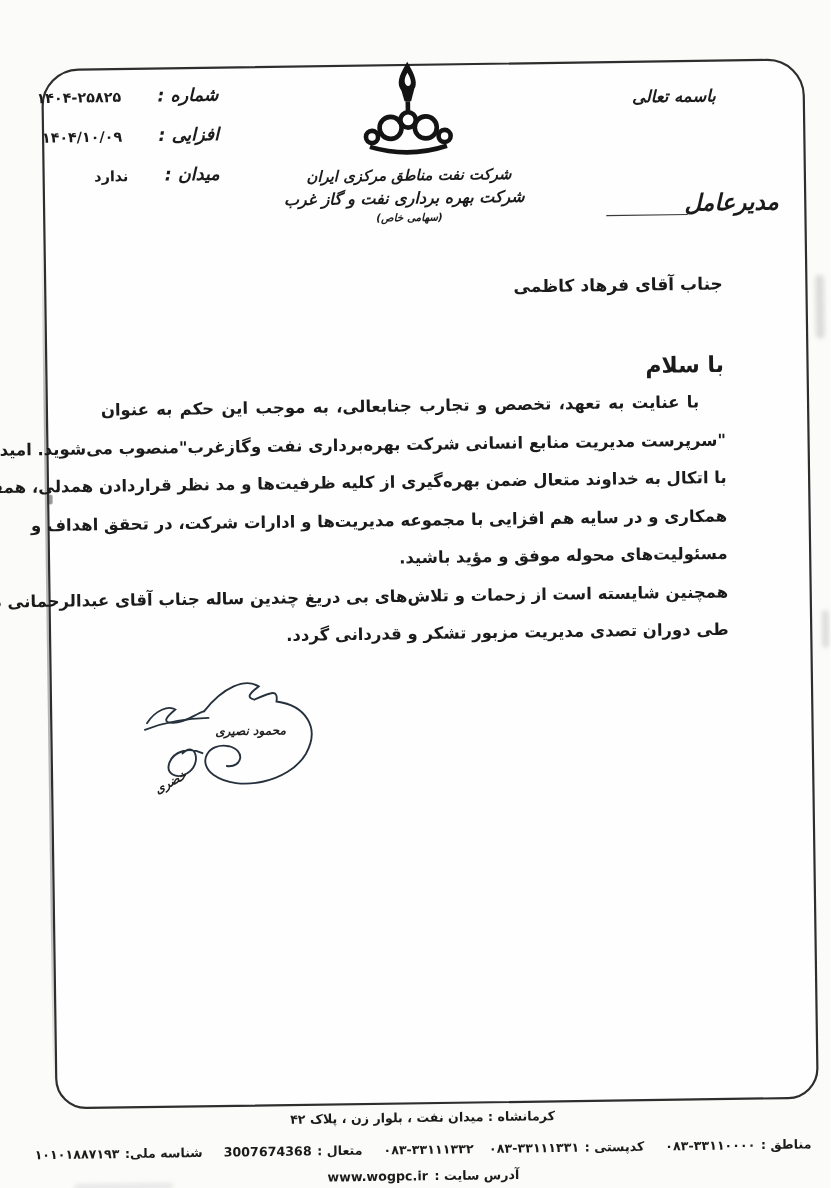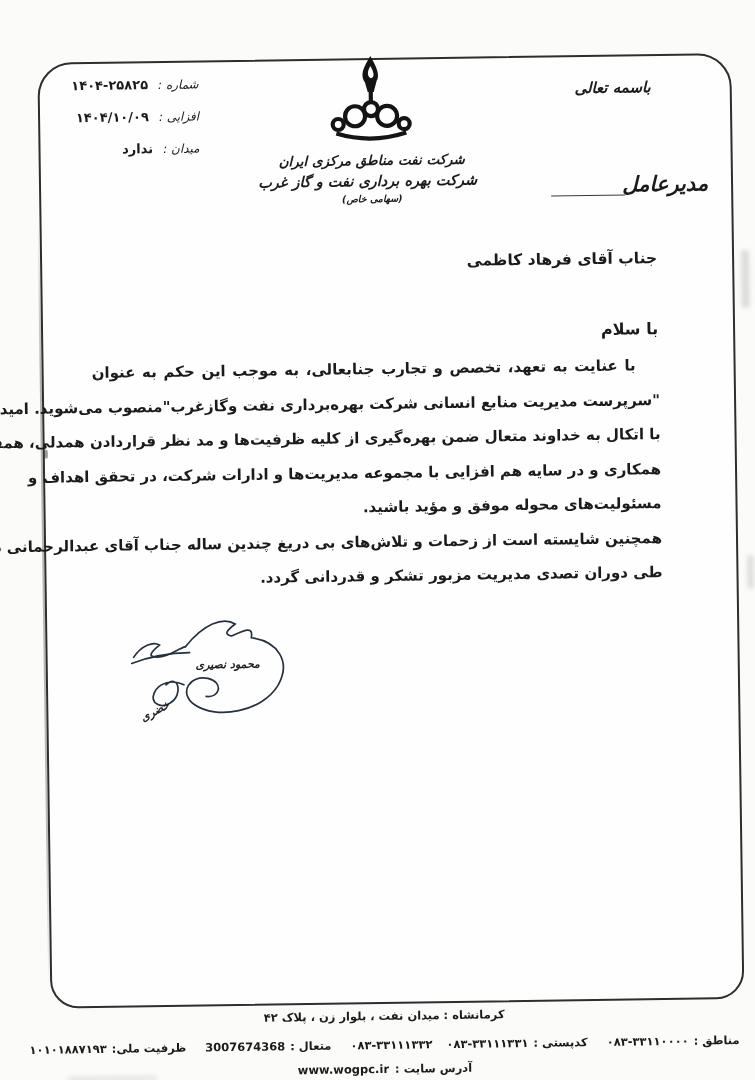--- a/index.html
+++ b/index.html
@@ -14,35 +14,35 @@
     border:2px solid #2e2e2e;border-radius:34px 34px 28px 28px;
     background:#fefefe;
   }
   .edge-shadow{
     position:absolute;left:42px;top:215px;width:2px;height:770px;
     background:linear-gradient(to bottom, rgba(0,0,0,0), rgba(90,90,90,0.45) 20%, rgba(90,90,90,0.4) 80%, rgba(0,0,0,0));
   }
   
   .meta{position:absolute;top:74px;right:550px;direction:rtl;}
   .meta-row{display:flex;direction:rtl;gap:10px;align-items:baseline;margin-bottom:17px;}
-  .meta-label{font-style:italic;font-weight:400;font-size:12px;white-space:nowrap;}
+  .meta-label{font-style:italic;font-weight:700;font-size:16px;white-space:nowrap;margin-left:23px;}
   .meta-value{font-weight:700;font-size:13px;letter-spacing:.4px;white-space:nowrap;}
   
   .letterhead{position:absolute;left:272px;top:54px;width:210px;text-align:center;direction:rtl;}
   .emblem{display:block;margin:0 auto;}
   .co1{font-style:italic;font-weight:700;font-size:13.5px;margin-top:2px;white-space:nowrap;}
   .co2{font-style:italic;font-weight:700;font-size:14.5px;margin-top:5px;white-space:nowrap;}
   .co3{font-style:italic;font-weight:700;font-size:9.5px;margin-top:4px;}
   
   .bismillah{position:absolute;top:82px;right:98px;font-style:italic;font-weight:700;font-size:15px;direction:rtl;}
   .role{position:absolute;top:176px;right:42px;font-style:italic;font-weight:700;font-size:21px;direction:rtl;}
   .role-line{position:absolute;top:198px;left:556px;width:74px;border-top:1.6px solid #3a3a3a;}
   
   .addressee{position:absolute;top:253px;right:94px;font-weight:700;font-size:15.5px;direction:rtl;}
-  .salutation{position:absolute;top:323px;right:94px;font-weight:700;font-size:16px;direction:rtl;}
+  .salutation{position:absolute;top:323px;right:94px;font-weight:700;font-size:20px;direction:rtl;}
   .body-block{position:absolute;top:352px;left:94px;width:568px;direction:rtl;}
   .body-line{
     font-weight:700;font-size:15px;line-height:34.5px;
     text-align:justify;text-align-last:justify;white-space:nowrap;
   }
   .body-line.lastline{text-align-last:right;}
   .body-line.indent{padding-right:24px;}
   
   .sig{position:absolute;left:118px;top:602px;}
   
@@ -141,21 +141,21 @@
     <span class="pair">
       <span>کدپستی :</span>
       <span class="num">۰۸۳-۳۳۱۱۱۳۳۱</span>
       <span class="num" style="margin-right:9px;">۰۸۳-۳۳۱۱۱۳۳۲</span>
     </span>
     <span class="pair">
       <span>متعال :</span>
       <span class="num">3007674368</span>
     </span>
     <span class="pair">
-      <span>ظرفیت ملی:</span>
+      <span>شناسه ملی:</span>
       <span class="num">۱۰۱۰۱۸۸۷۱۹۳</span>
     </span>
   </div>
 
   <div class="f-site">
     <span>آدرس سایت :</span>
     <span class="num">www.wogpc.ir</span>
   </div>
 
   <div class="smudge s1"></div>

